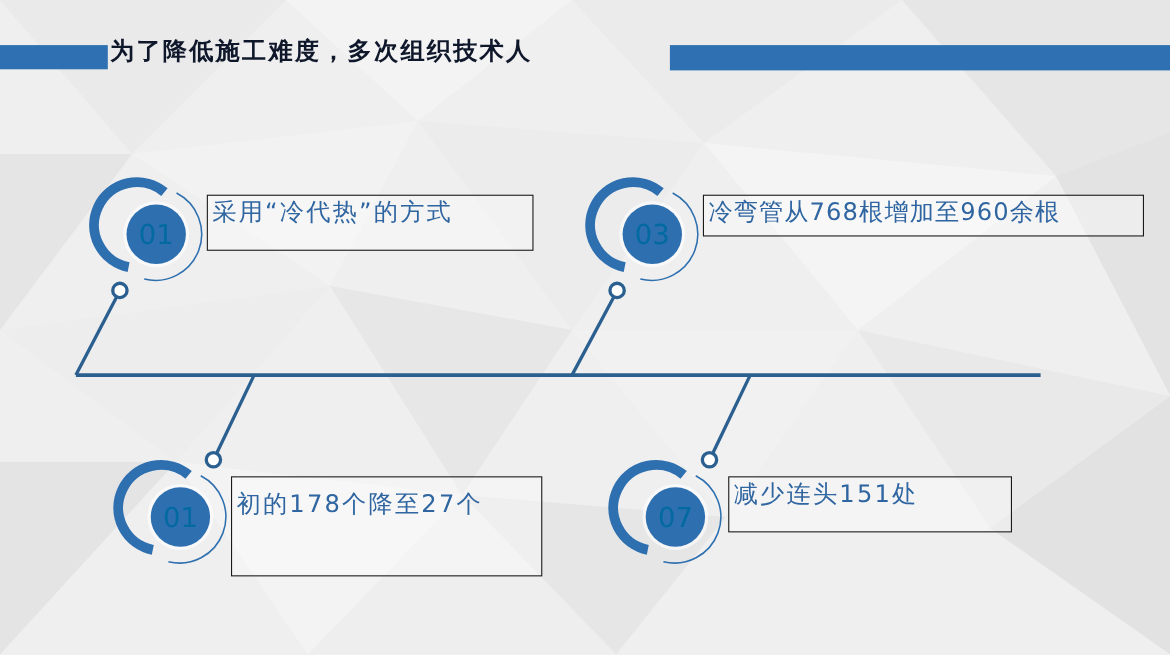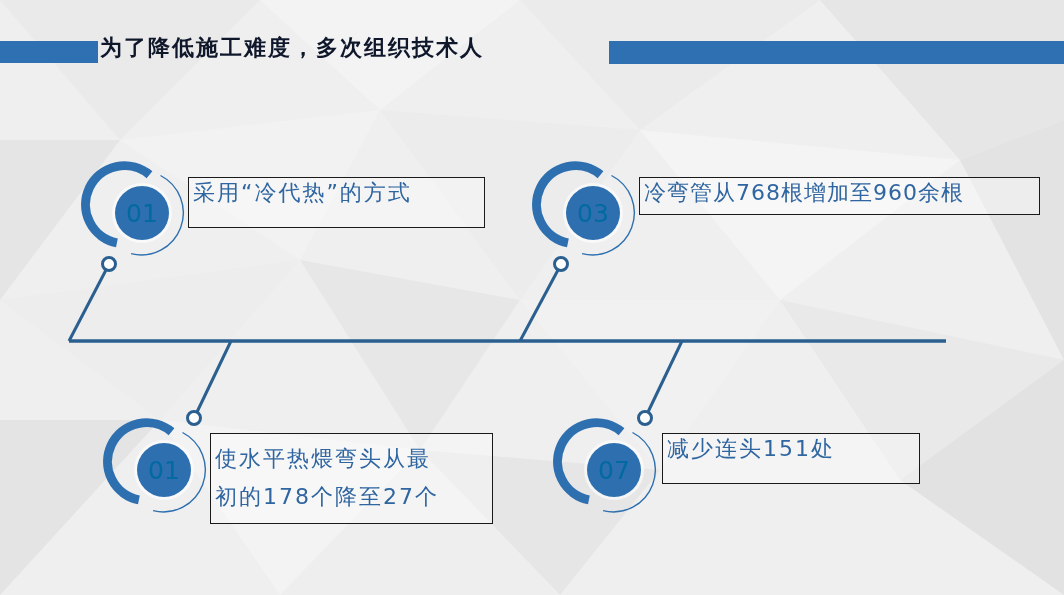--- a/index.html
+++ b/index.html
@@ -96,21 +96,20 @@
 
 <div class="badge-num" style="left:142px;top:213px;">01</div>
 <div class="badge-num" style="left:164px;top:470px;">01</div>
 <div class="badge-num" style="left:593px;top:213px;">03</div>
 <div class="badge-num" style="left:614px;top:470px;">07</div>
 
 <div class="box" style="left:188px;top:177px;width:297px;height:51px;">
   <span>采用“冷代热”的方式</span>
 </div>
 <div class="box multi" style="left:210px;top:433px;width:283px;height:91px;padding-top:6px;">
-  <div>使水平热煨弯头从最</div>
   <div>初的178个降至27个</div>
 </div>
 <div class="box" style="left:639px;top:177px;width:401px;height:38px;letter-spacing:1px;">
   <span>冷弯管从768根增加至960余根</span>
 </div>
 <div class="box" style="left:662px;top:433px;width:258px;height:51px;">
   <span>减少连头151处</span>
 </div>
 
 </body></html>

